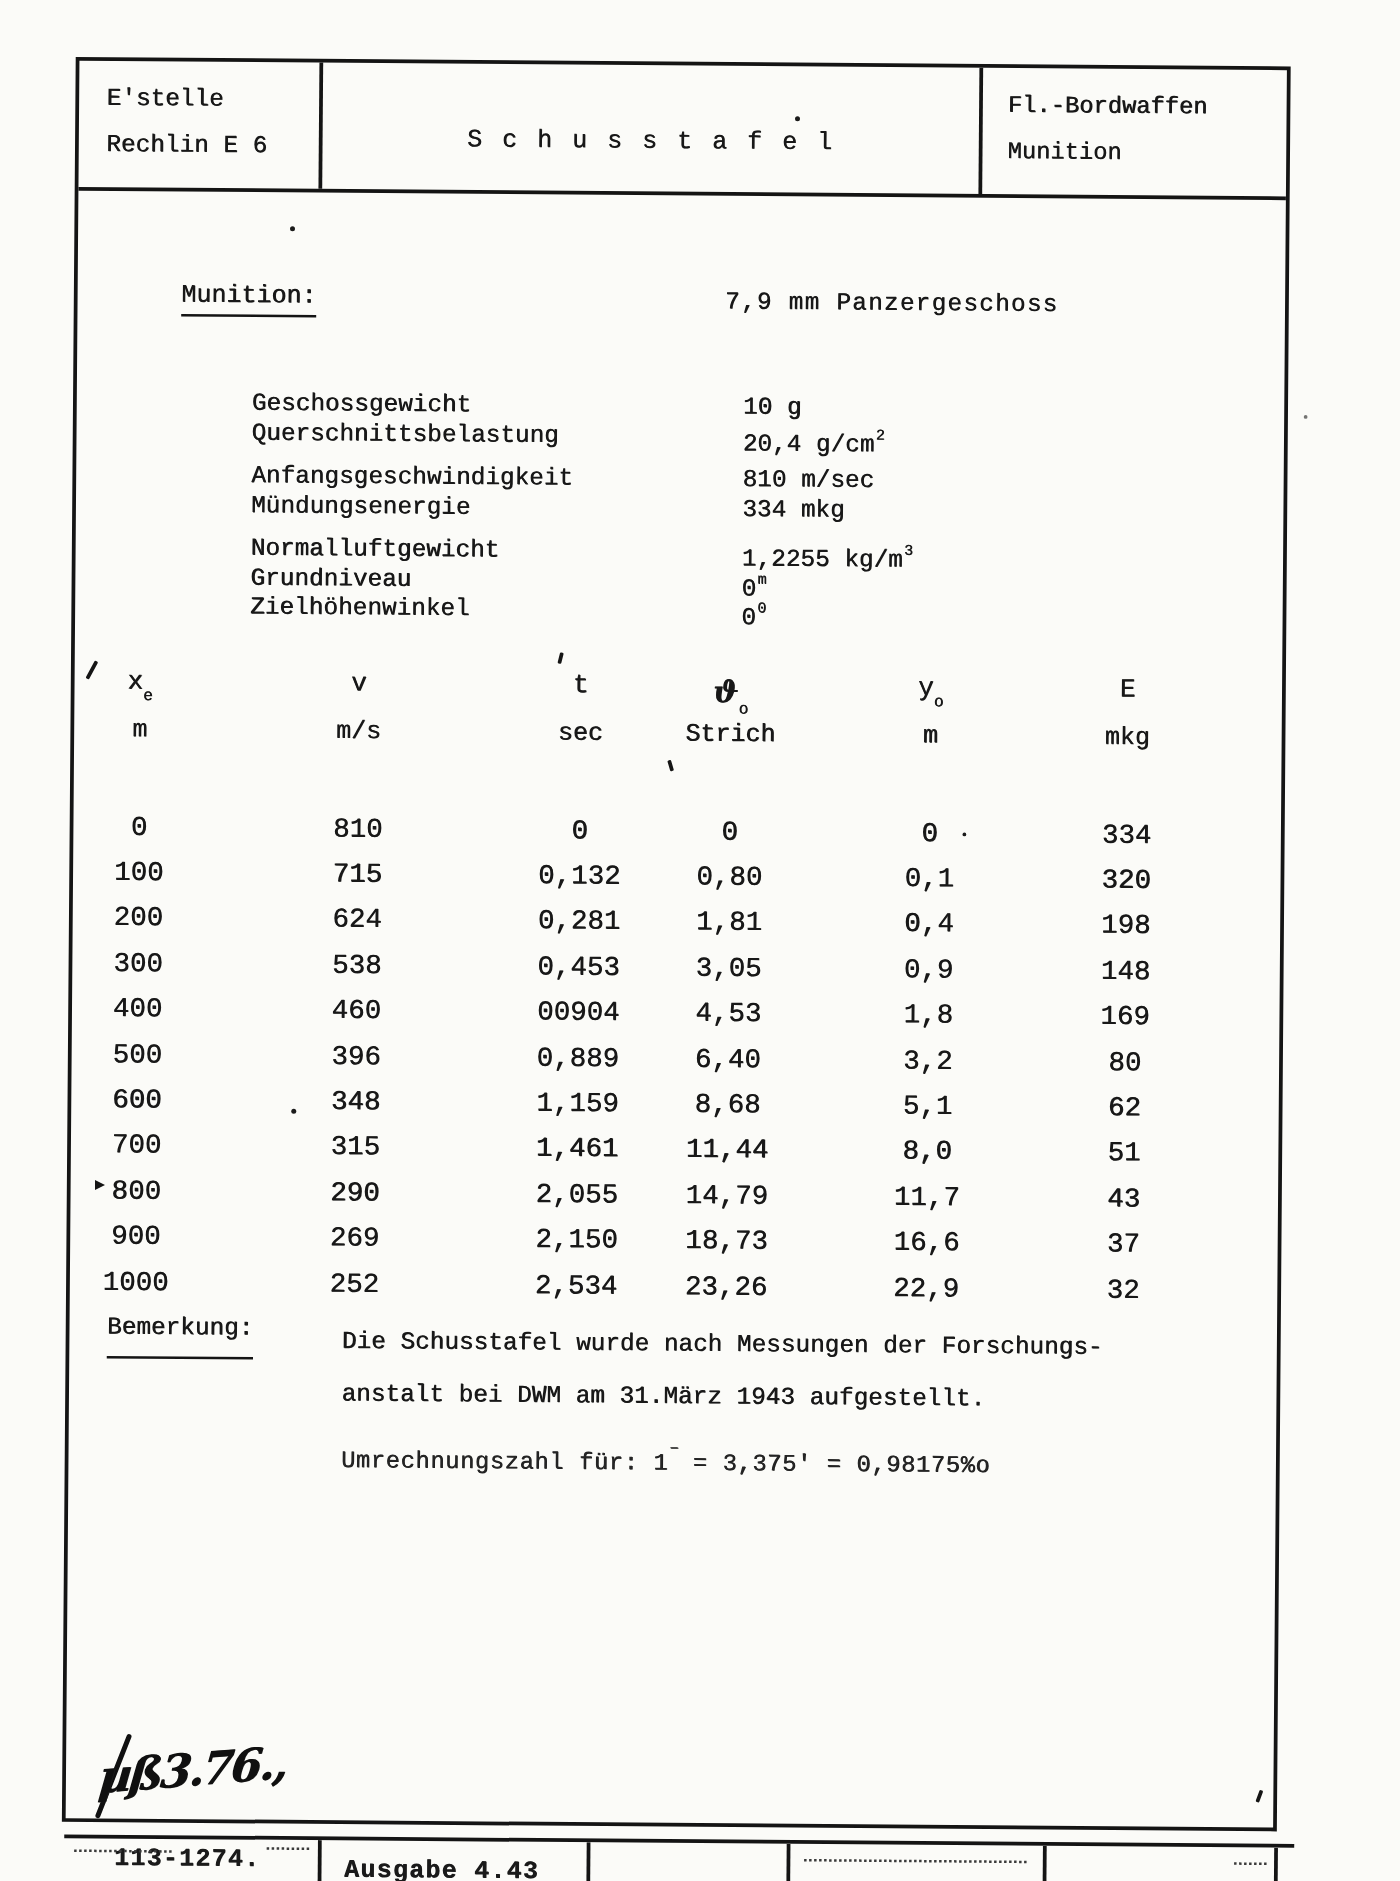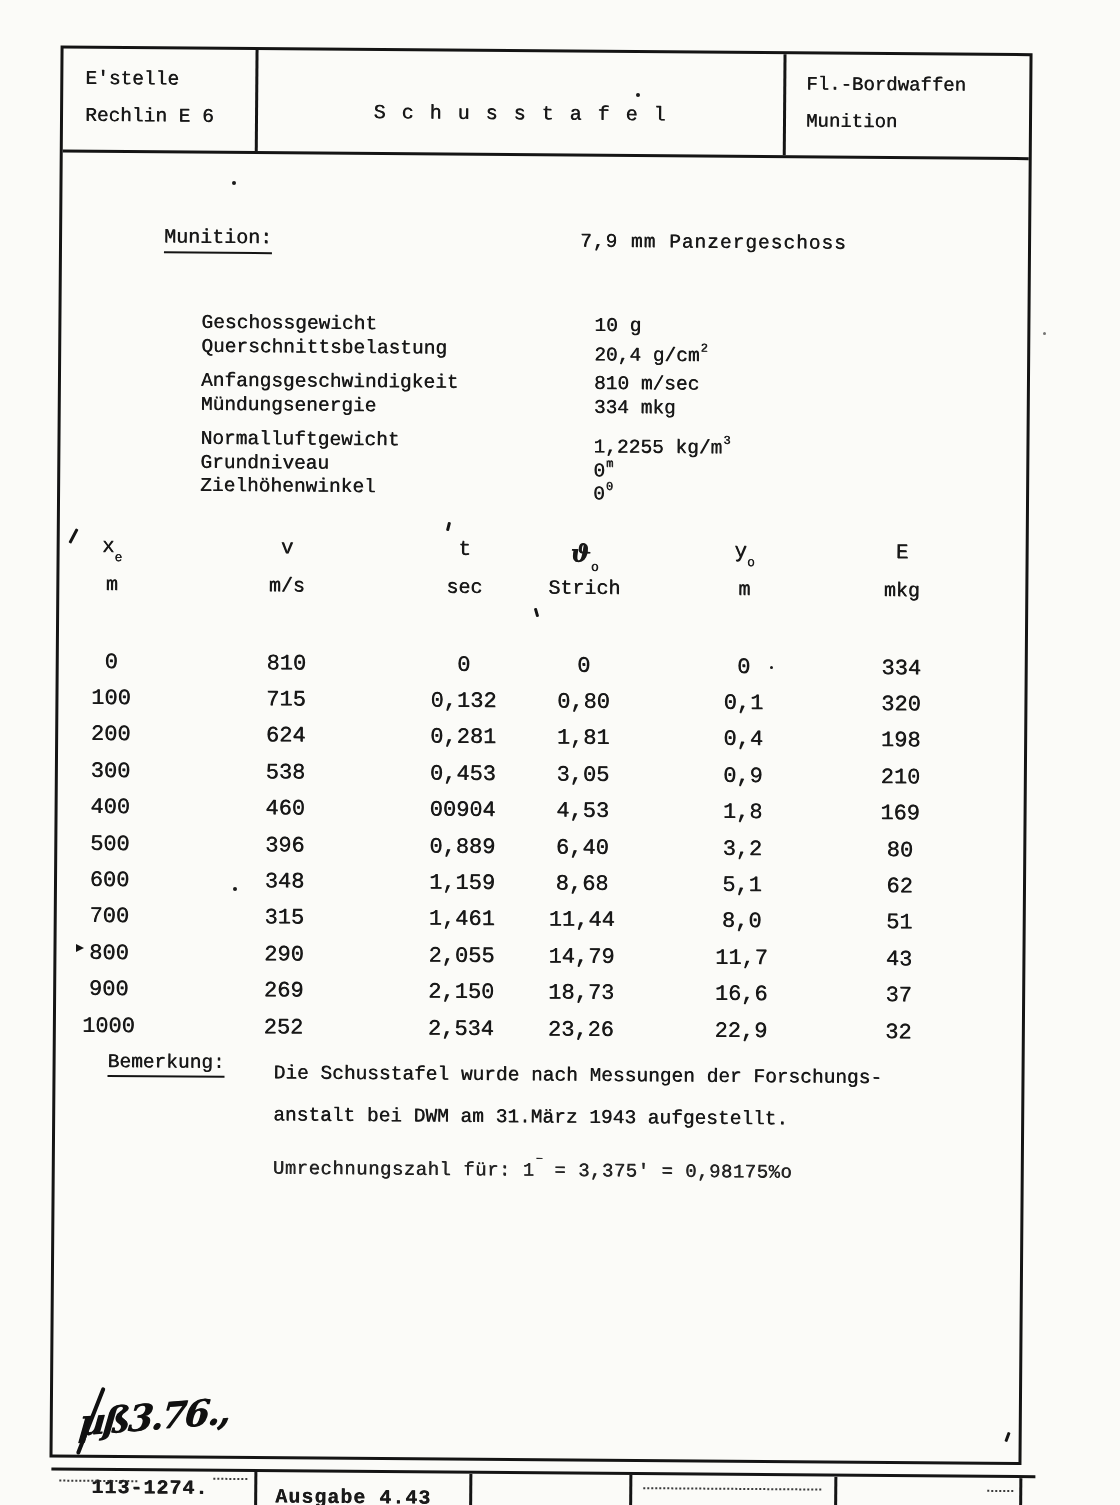--- a/index.html
+++ b/index.html
@@ -14,21 +14,21 @@
   
   .doc-box{position:absolute;left:60px;top:46px;width:972px;height:1412px;border:3px solid #141414;}
 
   
   .hdr-row{display:grid;grid-template-columns:195px 525px 1fr;height:104px;border-bottom:3px solid #141414;}
   .hdr-left{border-right:3px solid #141414;padding:12px 0 0 22px;line-height:37px;}
   .hdr-center{text-align:center;padding-top:50px;letter-spacing:2px;font-size:20px;}
   .hdr-right{border-left:3px solid #141414;padding:12px 0 0 20px;line-height:37px;font-size:19px;}
 
   
-  .mun-label{position:absolute;left:83px;top:176px;font-size:20px;border-bottom:2.5px solid #141414;padding-bottom:3px;margin-left:19px;}
+  .mun-label{position:absolute;left:83px;top:176px;font-size:20px;border-bottom:2.5px solid #141414;padding-bottom:3px;}
   .mun-value{position:absolute;left:518px;top:178px;letter-spacing:1px;}
 
   
   .spec-list{position:absolute;left:140px;top:262px;width:680px;}
   .spec-line{position:relative;height:23.5px;line-height:23.5px;white-space:nowrap;}
   .spec-line.gap{margin-top:11px;}
   .spec-value{position:absolute;left:393px;}
   sup{font-size:12px;position:relative;top:-2px;left:1px;}
   sub{font-size:13px;position:relative;top:4px;}
 
@@ -36,21 +36,21 @@
   .ballistic-table{position:absolute;left:0;top:486px;width:905px;}
   .trow{display:grid;grid-template-columns:105px 245px 110px 130px 190px 125px;}
   .tcell{text-align:center;white-space:nowrap;}
   .thead-symbols{font-size:21px;height:38px;}
   .thead-units{font-size:20px;height:26px;}
   .theta{font-family:"DejaVu Serif",serif;font-style:italic;font-size:24px;font-weight:bold;}
   .tbody{margin-top:45px;}
   .drow{height:36.4px;align-items:center;font-size:22px;}
 
   
-  .rem-label{position:absolute;left:52px;top:1002px;border-bottom:2.5px solid #141414;padding-bottom:2px;}
+  .rem-label{position:absolute;left:30px;top:1002px;border-bottom:2.5px solid #141414;padding-bottom:12px;}
   .rem-text{position:absolute;left:218px;top:1002px;width:700px;line-height:42px;white-space:nowrap;}
   .rem-conv{margin-top:6px;font-size:19px;color:#252525;letter-spacing:0.5px;}
   .rem-conv sup{top:-6px;}
 
   
   .signature{position:absolute;left:26px;top:1346px;font-family:"DejaVu Serif",serif;
              font-style:italic;font-weight:700;font-size:36px;letter-spacing:-2px;color:#101010;
              transform:rotate(-5deg) skewX(-10deg);}
   .sig-stroke{position:absolute;left:36px;top:1336px;width:3.5px;height:72px;background:#101010;
               transform:rotate(21deg);border-radius:2px;}
@@ -144,21 +144,21 @@
               <div class="tcell">1,81</div>
               <div class="tcell">0,4</div>
               <div class="tcell">198</div>
             </div>
             <div class="trow drow">
               <div class="tcell">300</div>
               <div class="tcell">538</div>
               <div class="tcell">0,453</div>
               <div class="tcell">3,05</div>
               <div class="tcell">0,9</div>
-              <div class="tcell">210</div>
+              <div class="tcell">148</div>
             </div>
             <div class="trow drow">
               <div class="tcell">400</div>
               <div class="tcell">460</div>
               <div class="tcell">00904</div>
               <div class="tcell">4,53</div>
               <div class="tcell">1,8</div>
               <div class="tcell">169</div>
             </div>
             <div class="trow drow">

